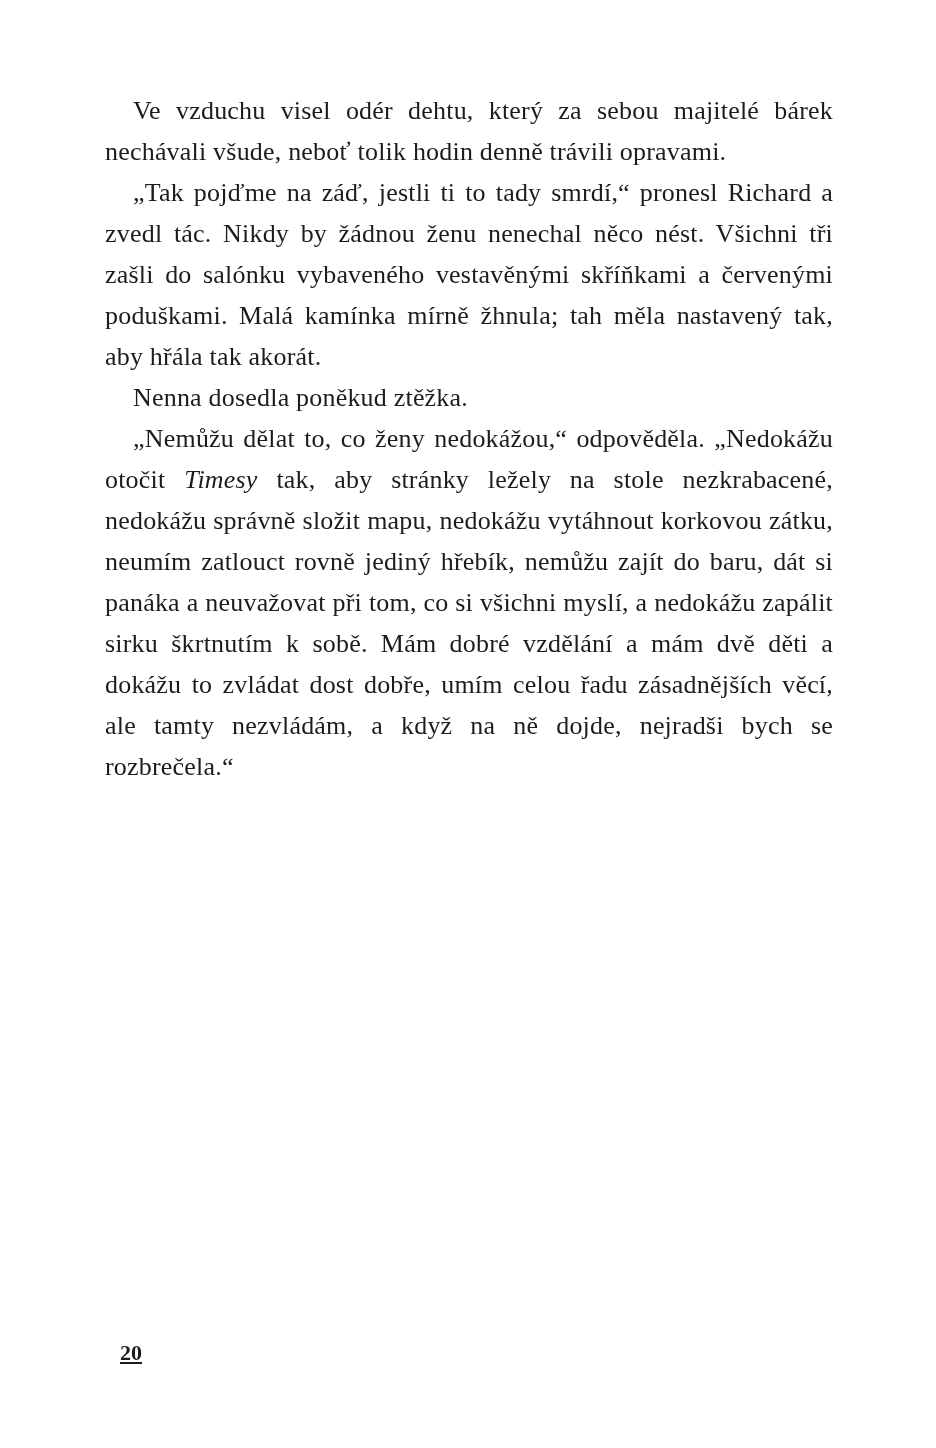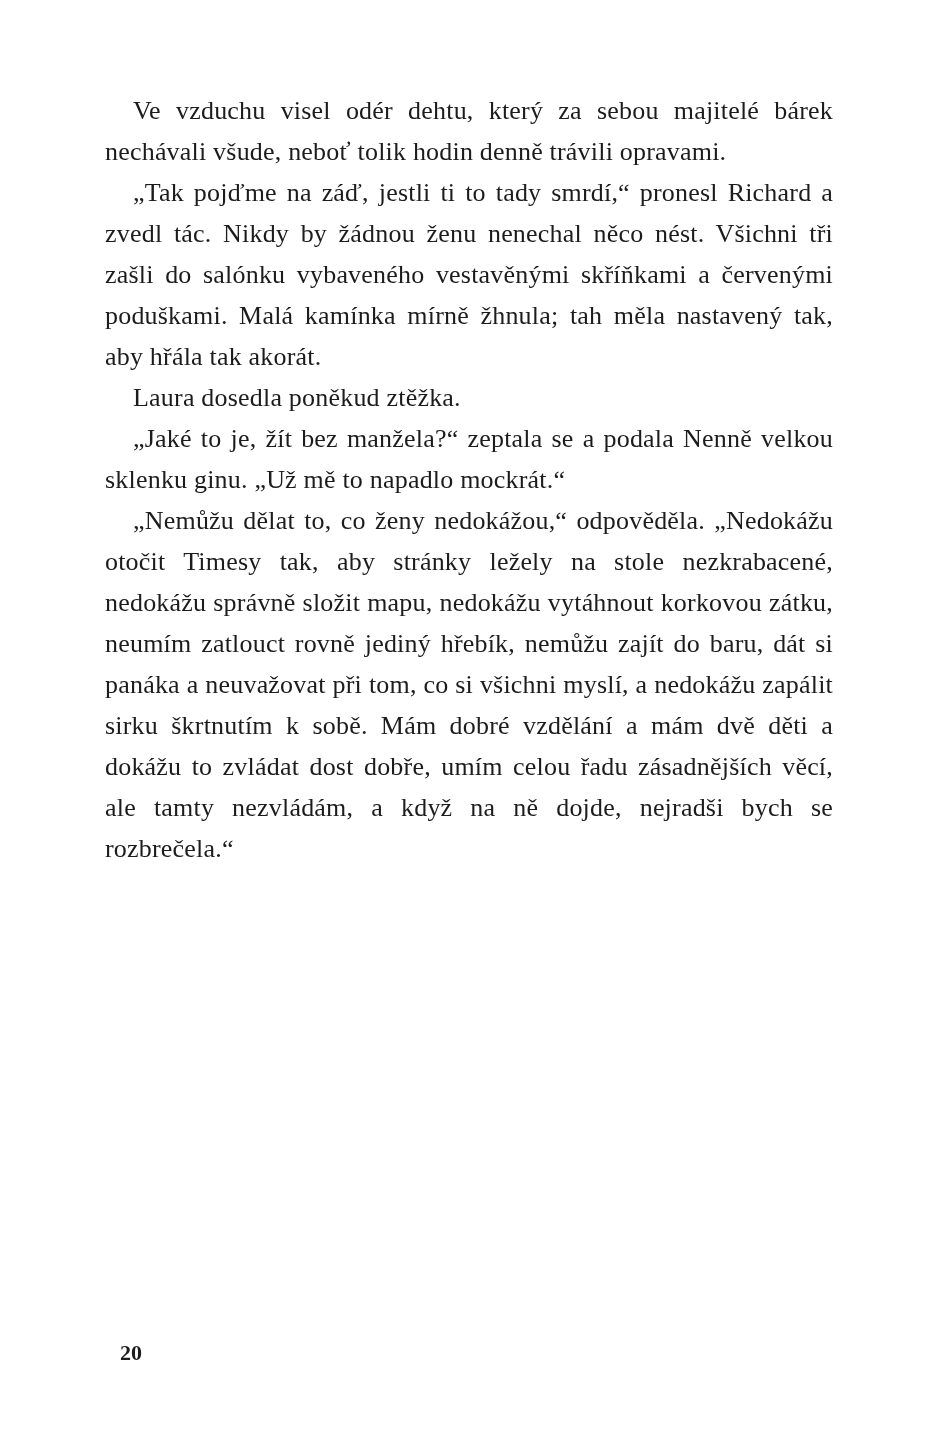--- a/index.html
+++ b/index.html
@@ -25,35 +25,36 @@
       line-height: 41px;
       text-align: justify;
       letter-spacing: 0.2px;
     }
     .para {
       margin: 0;
       text-indent: 28px;
       hyphens: auto;
     }
     .italic {
+      font-style: italic;
     }
     .page-number {
       position: absolute;
       left: 120px;
       top: 1340px;
       font-size: 22px;
       font-weight: bold;
       color: #1c1c1c;
+      text-decoration: underline;
     }
   </style>
 </head>
 <body>
 
 <div class="page">
   <div class="text-block">
       <p class="para"><span>Ve vzduchu visel odér dehtu, který za sebou majitelé bárek nechávali všude, neboť tolik hodin denně trávili opravami.</span></p>
       <p class="para"><span>„Tak pojďme na záď, jestli ti to tady smrdí,“ pronesl Richard a zvedl tác. Nikdy by žádnou ženu nenechal něco nést. Všichni tři zašli do salónku vybaveného vestavěnými skříňkami a červenými poduškami. Malá kamínka mírně žhnula; tah měla nastavený tak, aby hřála tak akorát.</span></p>
-      <p class="para"><span>Laura dosedla poněkud ztěžka.</span></p>
-      <p class="para"><span>„Jaké to je, žít bez manžela?“ zeptala se a podala Nenně velkou sklenku ginu. „Už mě to napadlo mockrát.“</span></p>
+      <p class="para"><span>Nenna dosedla poněkud ztěžka.</span></p>
       <p class="para"><span>„Nemůžu dělat to, co ženy nedokážou,“ odpověděla. „Nedokážu otočit </span><span class="italic">Timesy</span><span> tak, aby stránky ležely na stole nezkrabacené, nedokážu správně složit mapu, nedokážu vytáhnout korkovou zátku, neumím zatlouct rovně jediný hřebík, nemůžu zajít do baru, dát si panáka a neuvažovat při tom, co si všichni myslí, a nedokážu zapálit sirku škrtnutím k sobě. Mám dobré vzdělání a mám dvě děti a dokážu to zvládat dost dobře, umím celou řadu zásadnějších věcí, ale tamty nezvládám, a když na ně dojde, nejradši bych se rozbrečela.“</span></p>
     </div>
   <div class="page-number">20</div>
 </div>
 
 </body></html>

